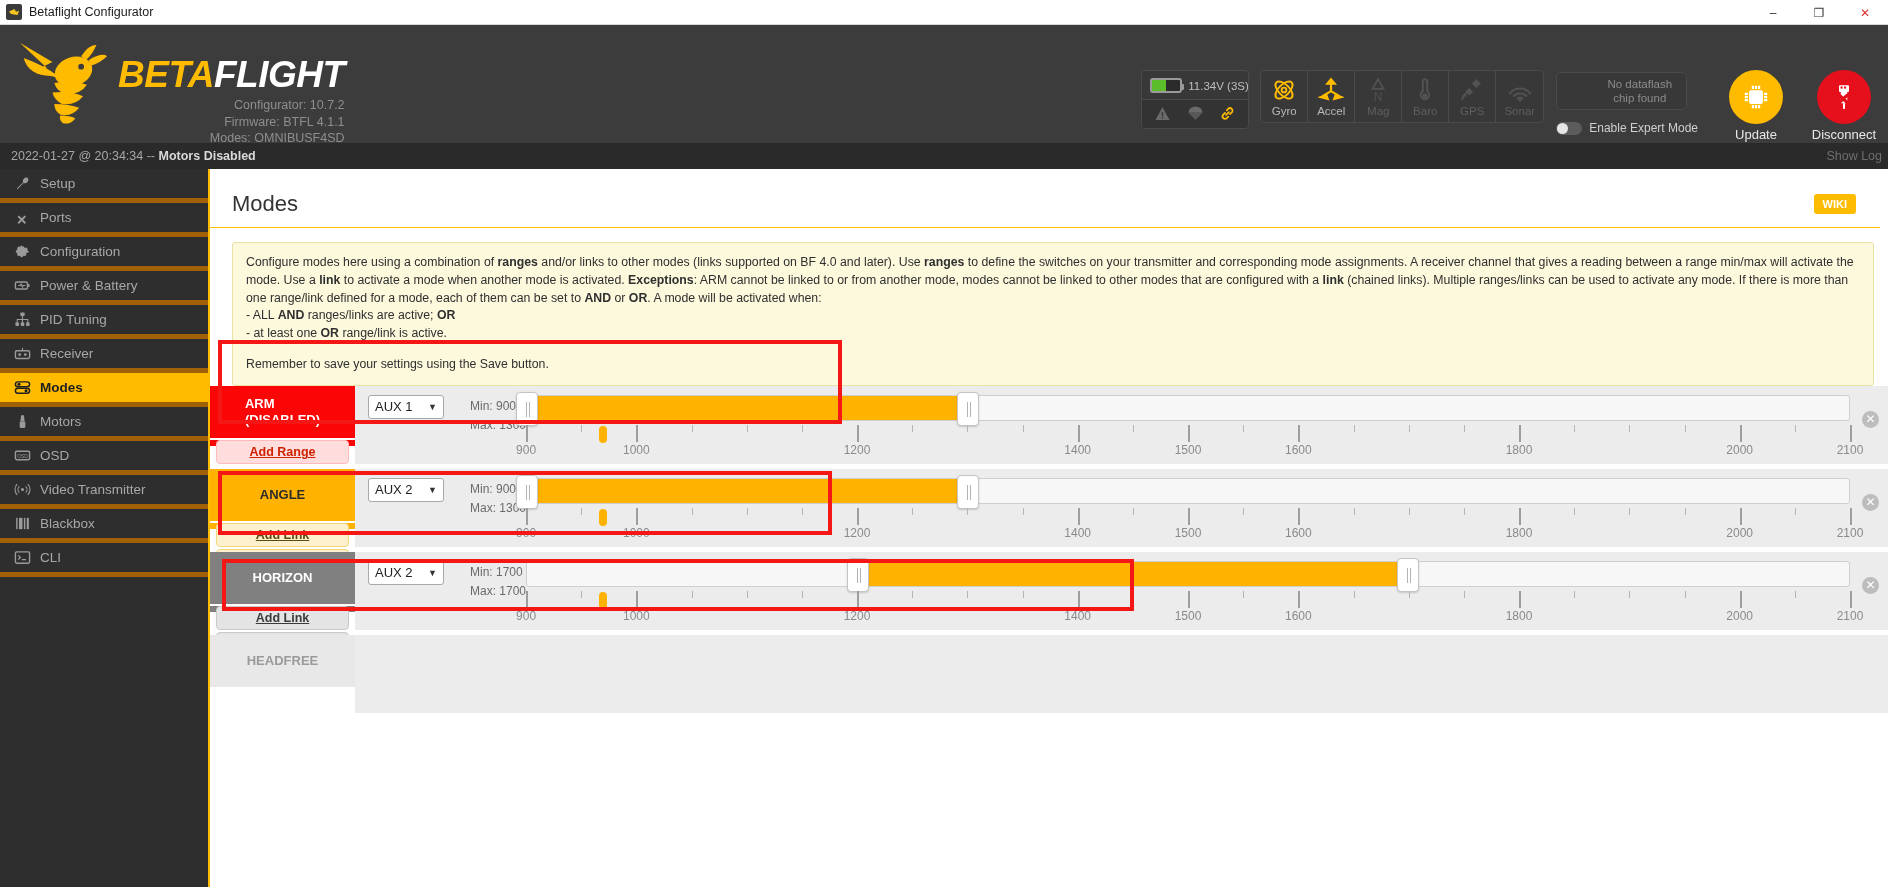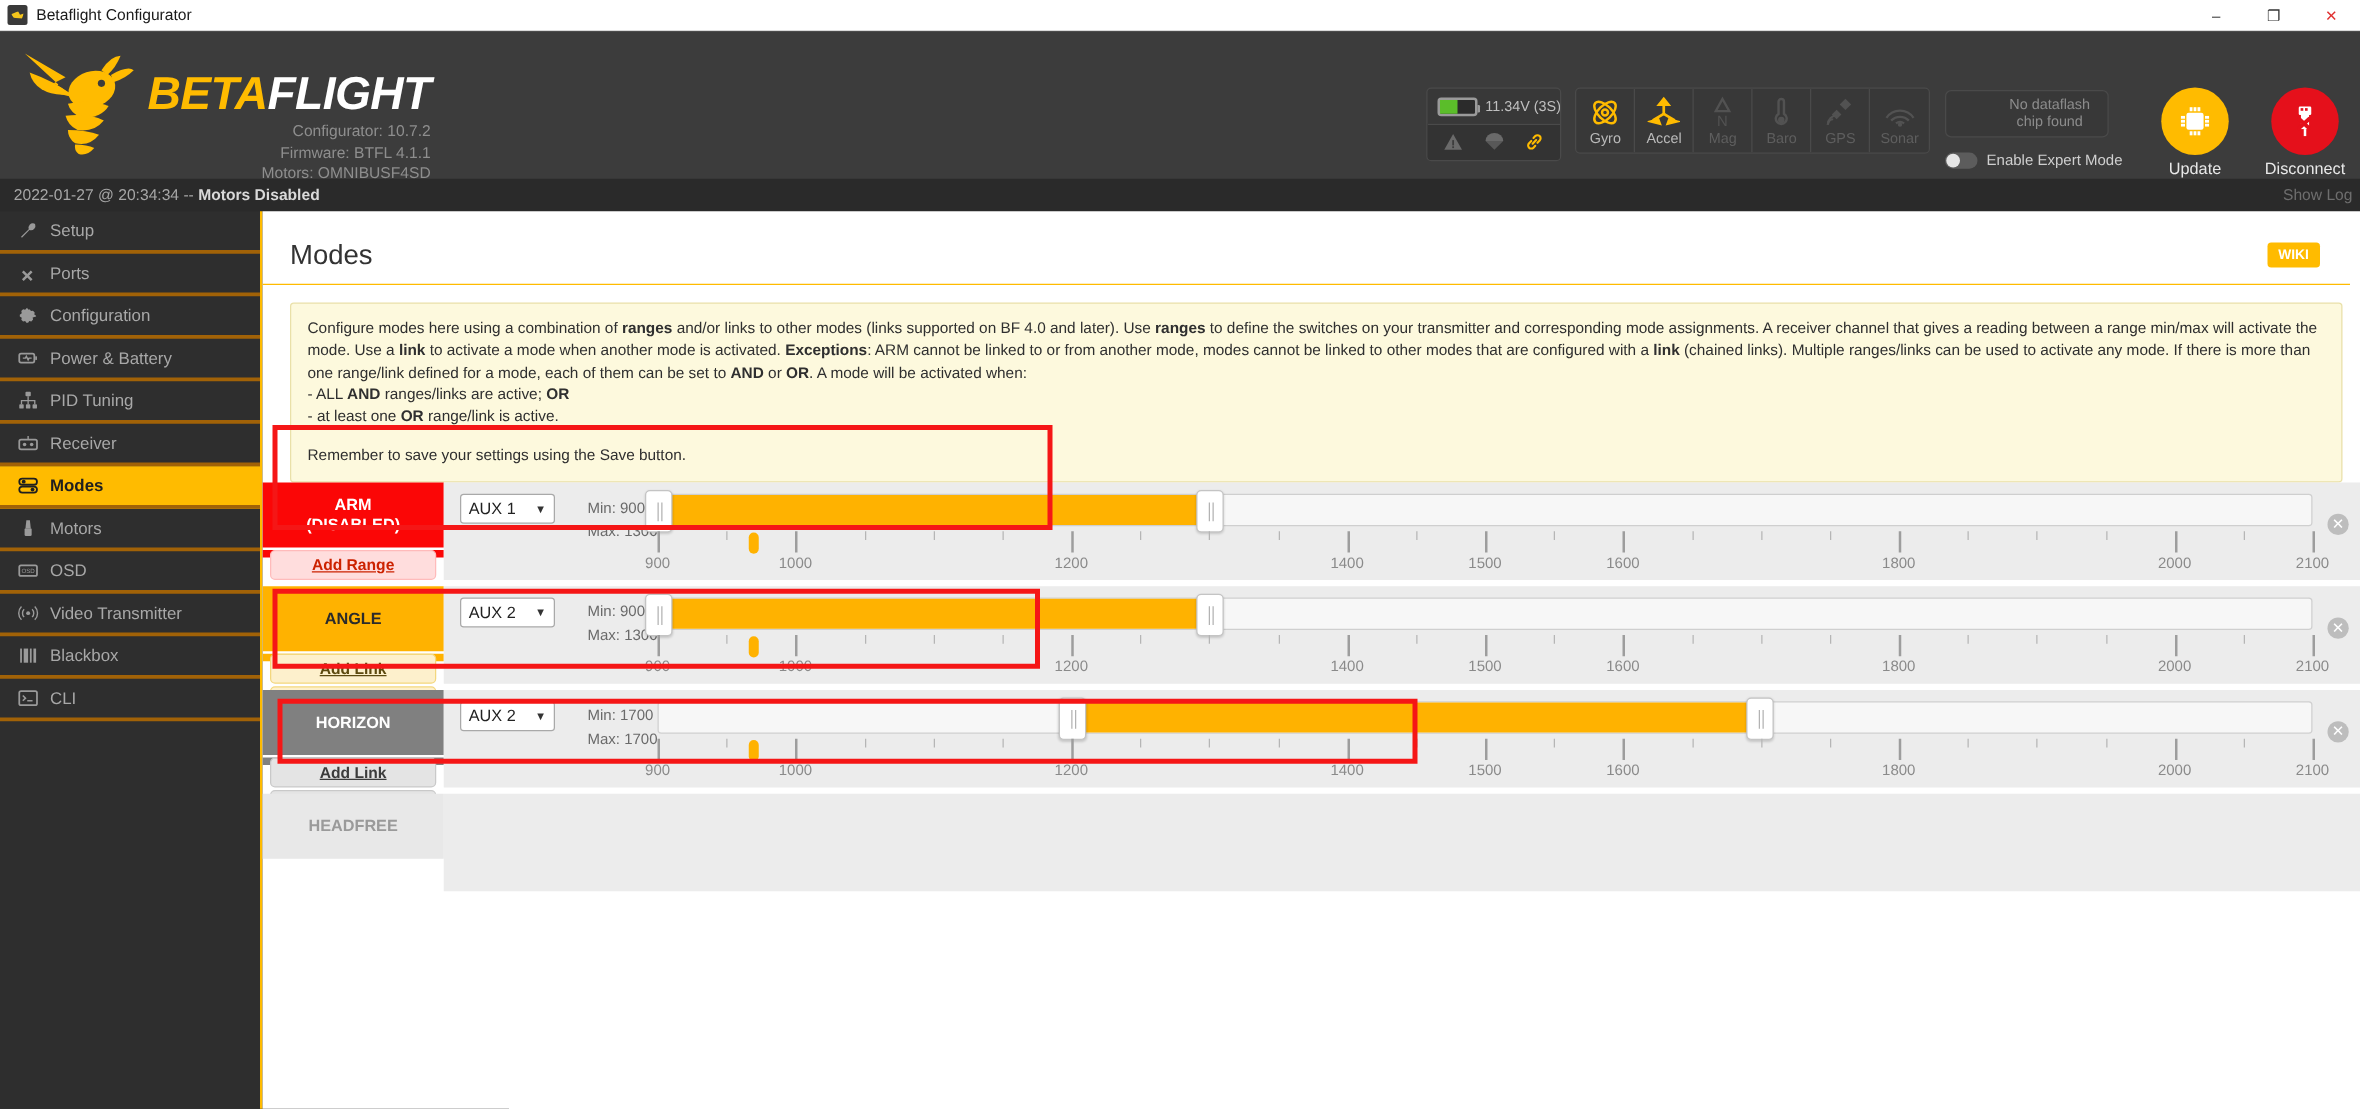--- a/index.html
+++ b/index.html
@@ -122,21 +122,21 @@
   .status-left { color: #a6a6a6; }
   .status-left b { color: #d9d9d9; }
   .showlog { color: #6e6e6e; padding-right: 4px; }
 
   
   .body { display: flex; height: 736px; }
 
   .sidebar { width: 210px; background: #2e2e2e; flex: none; border-right: 2px solid #ffbb00; }
   .navitem {
     height: 34px; display: flex; align-items: center; gap: 9px;
-    padding-left: 14px; border-bottom: 3px solid #a16207;
+    padding-left: 14px; border-bottom: 5px solid #a16207;
     font-size: 13.5px; color: #a8a8a8;
   }
   .navitem svg { width: 17px; height: 17px; flex: none; }
   .navitem.active { background: #ffbb00; color: #1f1f1f; font-weight: bold; }
 
   .content { flex: 1; background: #ffffff; overflow: hidden; position: relative; }
   .page-head {
     display: flex; align-items: center; justify-content: space-between;
     padding: 22px 24px 10px 22px; border-bottom: 1px solid #ffbb00;
     margin: 0 8px 0 0;
@@ -164,21 +164,21 @@
     width: 14px; height: 14px; border-radius: 50%; background: #fff;
     box-shadow: 0 0 2px rgba(0,0,0,.4);
   }
   .hide-row span { font-size: 13px; color: #4a4a4a; }
 
   
   .mode-row { display: flex; position: relative; margin-bottom: 5px; }
   .mode-left { width: 145px; flex: none; }
   .mode-name {
     height: 52px; display: flex; align-items: center; justify-content: center;
-    text-align: center; font-size: 13px; font-weight: bold; line-height: 1.25;
+    font-size: 13px; font-weight: bold; line-height: 1.25;
   }
   .mode-name.arm { background: #fb0606; color: #fff; }
   .mode-name.angle { background: #ffb200; color: #2b2b2b; }
   .mode-name.gray { background: #808080; color: #fff; }
   .mode-name.light { background: #e8e8e8; color: #9a9a9a; }
   .mode-btn {
     height: 24px; margin: 2px 6px; border-radius: 4px; font-size: 12.5px;
     font-weight: bold; display: flex; align-items: center; justify-content: center; text-decoration: underline;
   }
   .mode-btn.arm { background: #fdd; color: #c20; border: 1px solid #fbb; }
@@ -269,21 +269,21 @@
         <path d="M42 70 Q58 70 68 74 Q60 84 48 81 Q42 77 42 70 Z"></path>
         <path d="M48 82 Q58 82 64 85 Q58 92 51 90 Q47 87 48 82 Z"></path>
       </g>
       <circle cx="70" cy="31" r="3" fill="#3c3c3c"></circle>
     </svg>
     <div class="brand-block">
       <div class="brand"><span class="beta">BETA</span><span class="flight">FLIGHT</span></div>
       <div class="brand-meta">
         <div>Configurator: 10.7.2</div>
         <div>Firmware: BTFL 4.1.1</div>
-        <div>Motors: OMNIBUSF4SD</div>
+        <div>Modes: OMNIBUSF4SD</div>
       </div>
     </div>
   </div>
 
   <div class="hdr-right">
 
     <div class="batt-box">
       <div class="batt-top">
         <div class="batt-shell">
           <div class="batt-fill"></div>

